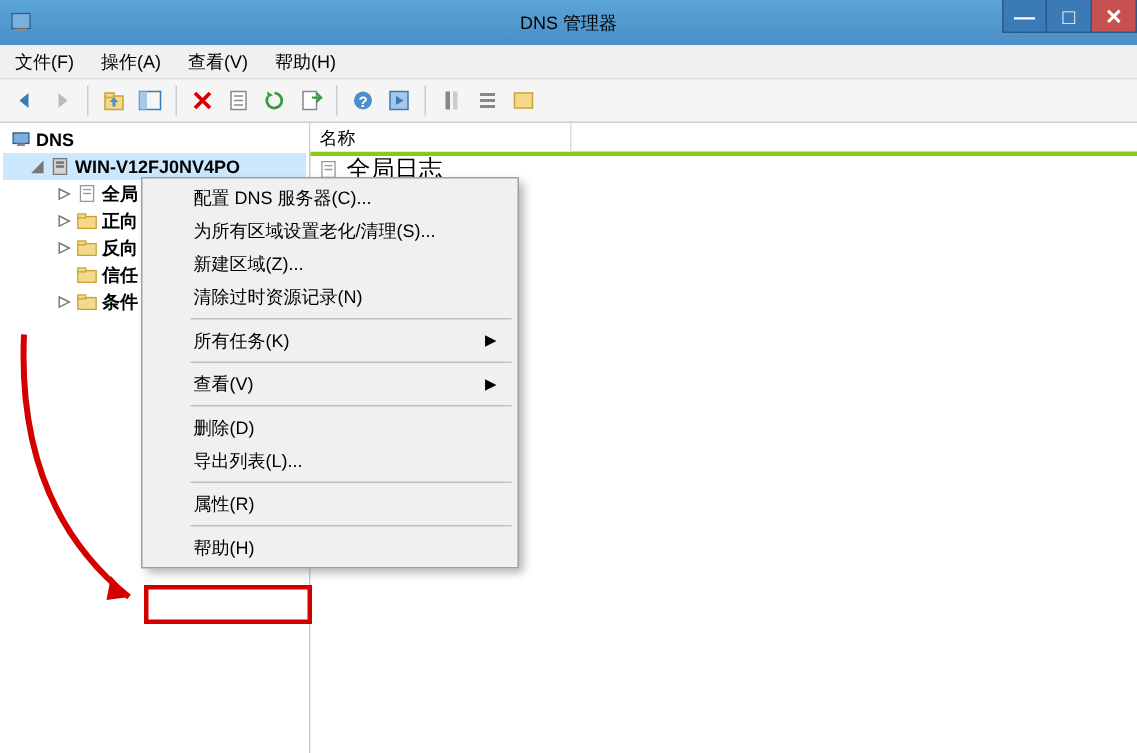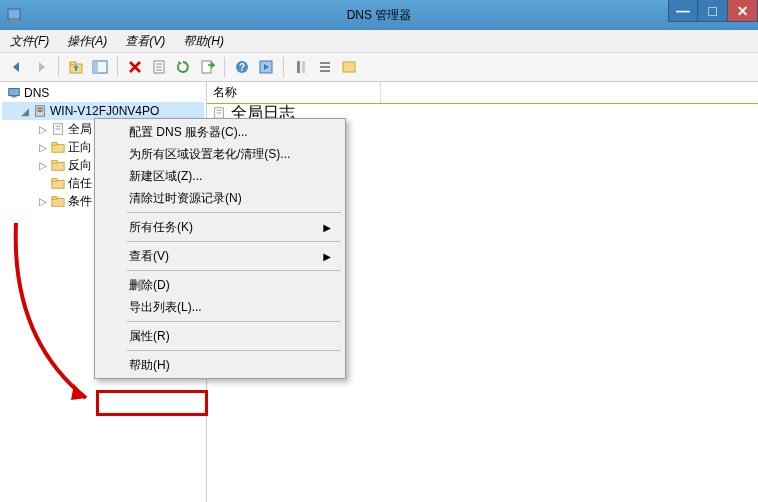--- a/index.html
+++ b/index.html
@@ -8,38 +8,38 @@
     .titlebar { height: 30px; background: linear-gradient(#5ba4d6, #4a8fc7); display: flex; align-items: center; position: relative; }
     .title-icon { width: 16px; height: 16px; margin: 0 6px; }
     .title-text { position: absolute; left: 50%; transform: translateX(-50%); color: #000; font-size: 12px; }
     .titlebar-btns { position: absolute; right: 0; top: 0; display: flex; }
     .titlebar-btn { width: 30px; height: 22px; display: flex; align-items: center; justify-content: center; font-size: 14px; font-weight: bold; border: 1px solid #2a5a8a; border-top: none; }
     .tb-min { background: #3a7ab5; color: #fff; }
     .tb-max { background: #3a7ab5; color: #fff; border-left: none; }
     .tb-close { background: #c75050; color: #fff; border-left: none; }
     
     .menubar { height: 22px; background: #f0f0f0; display: flex; align-items: center; padding-left: 6px; font-size: 12px; gap: 10px; }
-    .menu-item { padding: 2px 4px; font-style: italic; }
+    .menu-item { padding: 2px 4px; }
     
     .toolbar { height: 30px; background: #f5f5f5; border-top: 1px solid #ddd; border-bottom: 1px solid #ccc; display: flex; align-items: center; padding: 0 6px; gap: 2px; }
     .tb-icon { width: 22px; height: 22px; display: flex; align-items: center; justify-content: center; border: 1px solid transparent; }
     .tb-sep { width: 1px; height: 20px; background: #ccc; margin: 0 4px; }
     
     .content { display: flex; height: calc(100% - 82px); }
     .tree-panel { width: 207px; border-right: 1px solid #ccc; padding: 2px; overflow: hidden; }
     .tree { font-size: 12px; }
-    .tree-node { display: flex; align-items: center; height: 18px; padding-left: 4px; gap: 2px; white-space: nowrap; }
+    .tree-node { display: flex; align-items: center; height: 18px; padding-left: 4px; gap: 2px; white-space: nowrap; font-weight: bold; }
     .tree-node.selected { background: #cce8ff; }
     .expander { width: 10px; height: 10px; display: flex; align-items: center; justify-content: center; font-size: 10px; color: #777; }
     .node-icon { width: 16px; height: 16px; display: flex; align-items: center; justify-content: center; }
     .indent-1 { padding-left: 18px; }
     .indent-2 { padding-left: 36px; }
     
     .list-panel { flex: 1; padding: 0; }
-    .list-header { height: 22px; border-bottom: 1px solid #84cc16; display: flex; font-size: 12px; }
+    .list-header { height: 22px; border-bottom: 3px solid #84cc16; display: flex; font-size: 12px; }
     .col-header { padding: 2px 6px; border-right: 1px solid #ddd; width: 174px; background: #fff; }
     .list-row { display: flex; align-items: center; height: 18px; font-size: 16px; padding-left: 4px; gap: 4px; }
     
     .context-menu { position: absolute; left: 94px; top: 118px; width: 252px; background: #f0f0f0; border: 1px solid #a0a0a0; box-shadow: 3px 3px 6px rgba(0,0,0,0.3); font-size: 12px; padding: 2px; }
     .menu-strip { position: absolute; left: 2px; top: 2px; bottom: 2px; width: 26px; background: #f0f0f0; }
     .ctx-item { height: 22px; display: flex; align-items: center; padding-left: 32px; position: relative; text-align: right; }
     .ctx-sep { height: 1px; background: #c0c0c0; margin: 3px 2px 3px 30px; }
     .submenu-arrow { position: absolute; right: 12px; font-size: 10px; }
     
     .highlight-box { position: absolute; border: 3px solid #d40000; pointer-events: none; left: 96px; top: 390px; width: 112px; height: 26px; }

